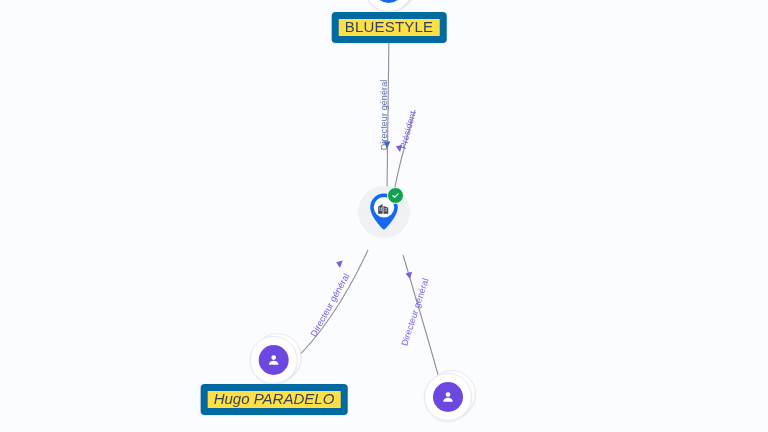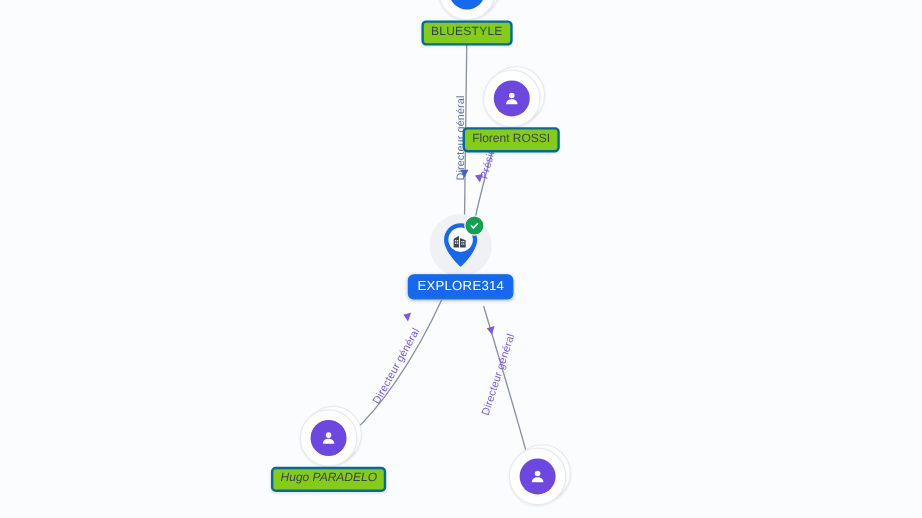--- a/index.html
+++ b/index.html
@@ -104,24 +104,24 @@
     display: flex; align-items: center; justify-content: center;
   }
 
   
   .label {
     position: relative;
     z-index: 6;
     margin-top: -3px;
     padding: 2px 6px 3px 6px;
     border-radius: 4px;
-    background: #84cc16;
-    border: 2px solid #0369a1;
+    background: #fde047;
+    border: 7px solid #0369a1;
     box-shadow: 0 1px 2px rgba(25,35,70,0.10);
-    font-size: 10px;
+    font-size: 15px;
     line-height: 12px;
     color: #3b4256;
     white-space: nowrap;
   }
   .label.company-label {
     color: #33415c;
     letter-spacing: 0.2px;
   }
   .label.pin-label {
     background: #1668ef;
@@ -190,33 +190,20 @@
           <rect x="13" y="12.2" width="1.6" height="1.6" fill="#1668ef"></rect>
           <rect x="15.6" y="12.2" width="1.6" height="1.6" fill="#1668ef"></rect>
           <rect x="13" y="15.4" width="1.6" height="1.6" fill="#1668ef"></rect>
           <rect x="15.6" y="15.4" width="1.6" height="1.6" fill="#1668ef"></rect>
         </svg>
       </div>
     </div>
     <div class="label company-label">BLUESTYLE</div>
   </div>
 
-  <div class="node" style="left:426px; top:91px;">
-    <div class="person-wrap">
-      <div class="halo h2"></div>
-      <div class="halo h1"></div>
-      <div class="avatar">
-        <svg width="16" height="16" viewBox="0 0 24 24" aria-hidden="true">
-          <circle cx="12" cy="8.4" r="3.5" fill="#ffffff"></circle>
-          <path d="M4.8 19.2c0-4 3.3-6.2 7.2-6.2s7.2 2.2 7.2 6.2H4.8z" fill="#ffffff"></path>
-        </svg>
-      </div>
-    </div>
-    <div class="label">Florent ROSSI</div>
-  </div>
 
   <div class="node" style="left:384px; top:213px;">
     <div class="pin-wrap">
       <div class="pin-halo"></div>
       <svg class="pin" viewBox="0 0 36 44" xmlns="http://www.w3.org/2000/svg">
         <path d="M18 2.5c-7.6 0-13.8 6.1-13.8 13.7 0 9.2 11.2 20.3 13.1 22.1.4.4 1 .4 1.4 0 1.9-1.8 13.1-12.9 13.1-22.1C31.8 8.6 25.6 2.5 18 2.5z" fill="#1668ef"></path>
         <circle cx="18" cy="16.2" r="10.2" fill="#ffffff"></circle>
         <g transform="translate(11.6,10.4) scale(0.56)">
           <path d="M1 22V9.5L9 4.5V22H1z" fill="#3d4557"></path>
           <path d="M10.5 22V8l8.5 3.4V22h-8.5z" fill="#3d4557"></path>
@@ -229,21 +216,20 @@
           <rect x="12.4" y="16" width="1.8" height="1.8" fill="#ffffff"></rect>
           <rect x="15.2" y="16" width="1.8" height="1.8" fill="#ffffff"></rect>
         </g>
       </svg>
       <div class="check-badge">
         <svg width="9" height="9" viewBox="0 0 24 24" aria-hidden="true">
           <path d="M5 12.5l4.6 4.6L19 7.6" fill="none" stroke="#ffffff" stroke-width="3.4" stroke-linecap="round" stroke-linejoin="round"></path>
         </svg>
       </div>
     </div>
-    <div class="label pin-label">EXPLORE314</div>
   </div>
 
   <div class="node" style="left:274px; top:374px;font-style:italic;">
     <div class="person-wrap">
       <div class="halo h2"></div>
       <div class="halo h1"></div>
       <div class="avatar">
         <svg width="16" height="16" viewBox="0 0 24 24" aria-hidden="true">
           <circle cx="12" cy="8.4" r="3.5" fill="#ffffff"></circle>
           <path d="M4.8 19.2c0-4 3.3-6.2 7.2-6.2s7.2 2.2 7.2 6.2H4.8z" fill="#ffffff"></path>

